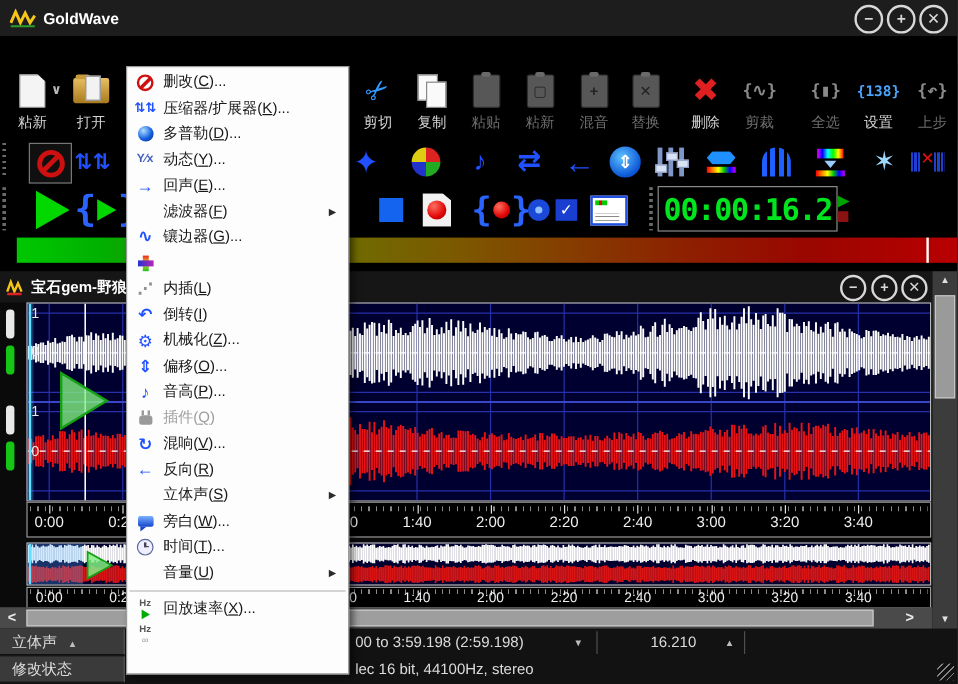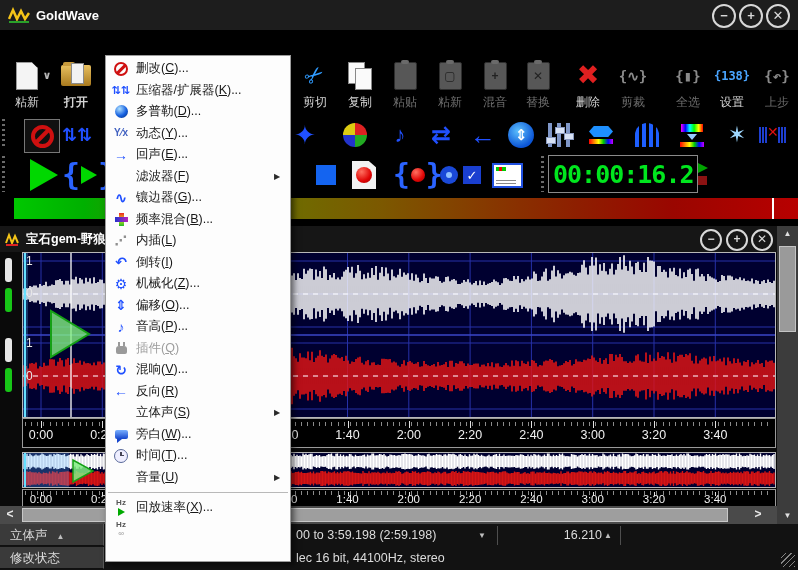--- a/index.html
+++ b/index.html
@@ -182,21 +182,21 @@
         <div class="ibox">
           <div class="i-doc"></div>
         </div>
         <div class="tlabel">粘新</div>
       </div>
       <div class="tb1" style="left: 41px; width: 12px;">
         <div class="ibox">
           <span class="g" style="color: rgb(184, 184, 184); font-size: 11px; font-weight: bold;">∨</span>
         </div>
       </div>
-      <div class="tb1" style="left: 54px; font-weight: bold;">
+      <div class="tb1" style="left: 54px;">
         <div class="ibox">
           <div class="i-folder"></div>
         </div>
         <div class="tlabel">打开</div>
       </div>
       <div class="tb1" style="left: 293px;">
         <div class="ibox">
           <span class="g" style="color: rgb(47, 155, 255); font-size: 23px; transform: rotate(-40deg); font-weight: bold;">✂</span>
         </div>
         <div class="tlabel">剪切</div>
@@ -524,21 +524,21 @@
   <div id="statusbar">
     <div class="scell" id="sc-state">
       <span>修改状态</span>
     </div>
     <div class="scell" id="sc-mode">
       <span>立体声</span><span class="tri">▲</span>
     </div>
     <span class="sabs" style="left:296px;top:0">00 to 3:59.198 (2:59.198)</span>
     <span class="sabs tri" style="left:478px;top:0">▼</span>
     <div class="sdiv" style="left:497px"></div>
-    <span class="sabs" style="left:522px;top:0;width:80px;text-align:right">16.210</span>
+    <span class="sabs" style="left:542px;top:0;width:80px;text-align:left">16.210</span>
     <span class="sabs tri" style="left:604px;top:0">▲</span>
     <div class="sdiv" style="left:620px"></div>
     <span class="sabs" style="left:296px;top:23px">lec 16 bit, 44100Hz, stereo</span>
     <div id="sizegrip"></div>
   </div>
 
   <div id="fxmenu">
       <div class="mrow">
         <span class="micol">
           <div class="noentry ne-sm"></div>
@@ -577,21 +577,20 @@
       <div class="mrow">
         <span class="micol">
           <span class="g" style="color: rgb(32, 80, 255); font-size: 15px; font-weight: bold;">∿</span>
         </span>
         <span class="mlabel">镶边器(<u>G</u>)...</span>
       </div>
       <div class="mrow">
         <span class="micol">
           <div class="crossI"></div>
         </span>
-        <span class="mlabel">频率混合(<u>B</u>)...</span>
       </div>
       <div class="mrow">
         <span class="micol">
           <span class="g" style="color: rgb(144, 144, 144); font-size: 13px; font-weight: bold;">⋰</span>
         </span>
         <span class="mlabel">内插(<u>L</u>)</span>
       </div>
       <div class="mrow">
         <span class="micol">
           <span class="g" style="color: rgb(32, 80, 255); font-size: 14px; font-weight: bold;">↶</span>

